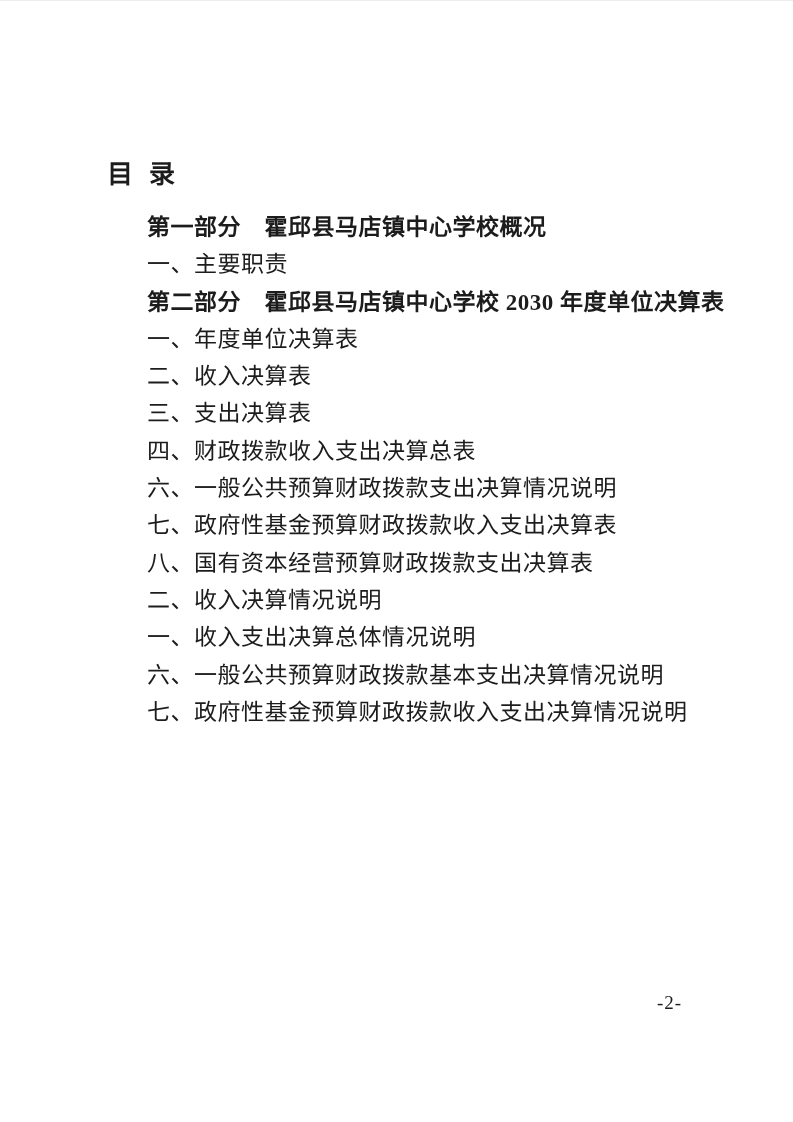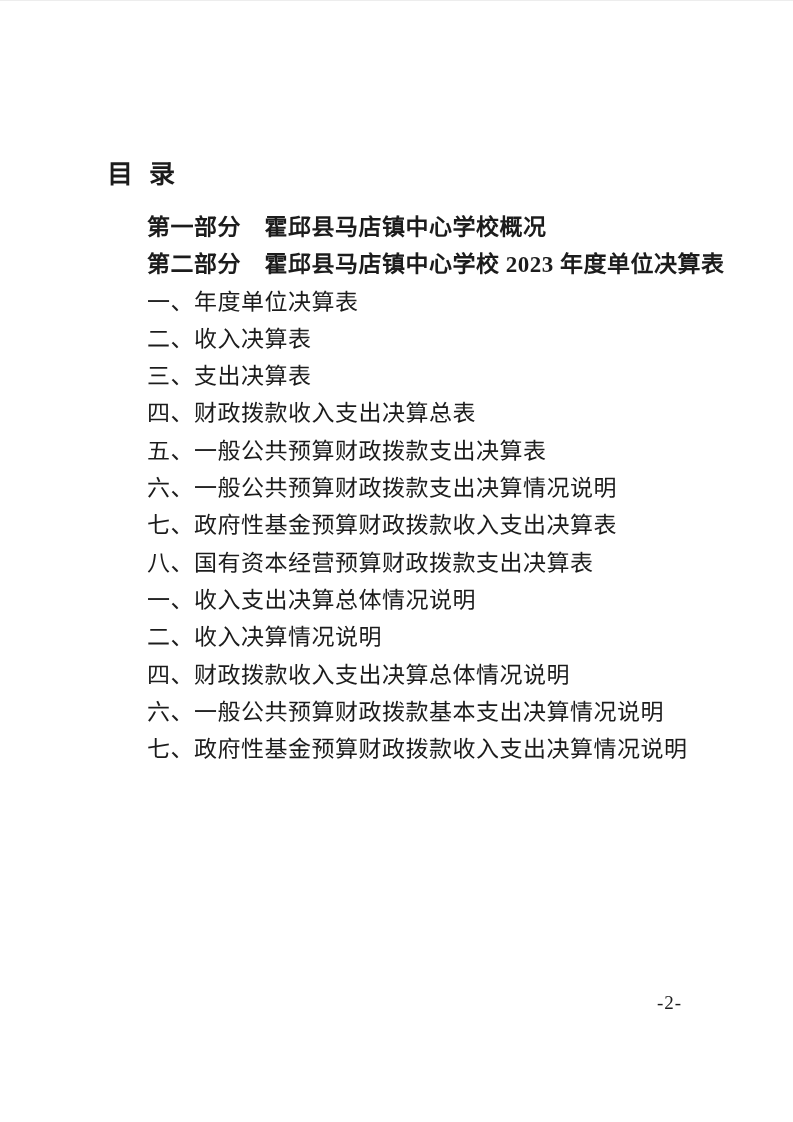--- a/index.html
+++ b/index.html
@@ -57,30 +57,29 @@
   }
 </style>
 </head>
 <body>
 
 <div class="page">
   <div class="doc-title">目  录</div>
 
   <div class="toc" id="toc">
       <div class="toc-heading">第一部分　霍邱县马店镇中心学校概况</div>
-      <div class="toc-heading">第二部分　霍邱县马店镇中心学校 2023 年度单位决算表</div>
+      <div class="toc-item">一、主要职责</div>
+      <div class="toc-heading">第二部分　霍邱县马店镇中心学校 2030 年度单位决算表</div>
       <div class="toc-item">一、年度单位决算表</div>
       <div class="toc-item">二、收入决算表</div>
       <div class="toc-item">三、支出决算表</div>
       <div class="toc-item">四、财政拨款收入支出决算总表</div>
-      <div class="toc-item">五、一般公共预算财政拨款支出决算表</div>
       <div class="toc-item">六、一般公共预算财政拨款支出决算情况说明</div>
       <div class="toc-item">七、政府性基金预算财政拨款收入支出决算表</div>
       <div class="toc-item">八、国有资本经营预算财政拨款支出决算表</div>
+      <div class="toc-item">二、收入决算情况说明</div>
       <div class="toc-item">一、收入支出决算总体情况说明</div>
-      <div class="toc-item">二、收入决算情况说明</div>
-      <div class="toc-item">四、财政拨款收入支出决算总体情况说明</div>
       <div class="toc-item">六、一般公共预算财政拨款基本支出决算情况说明</div>
       <div class="toc-item">七、政府性基金预算财政拨款收入支出决算情况说明</div>
     </div>
 
   <div class="page-number">-2-</div>
 </div>
 
 </body></html>

